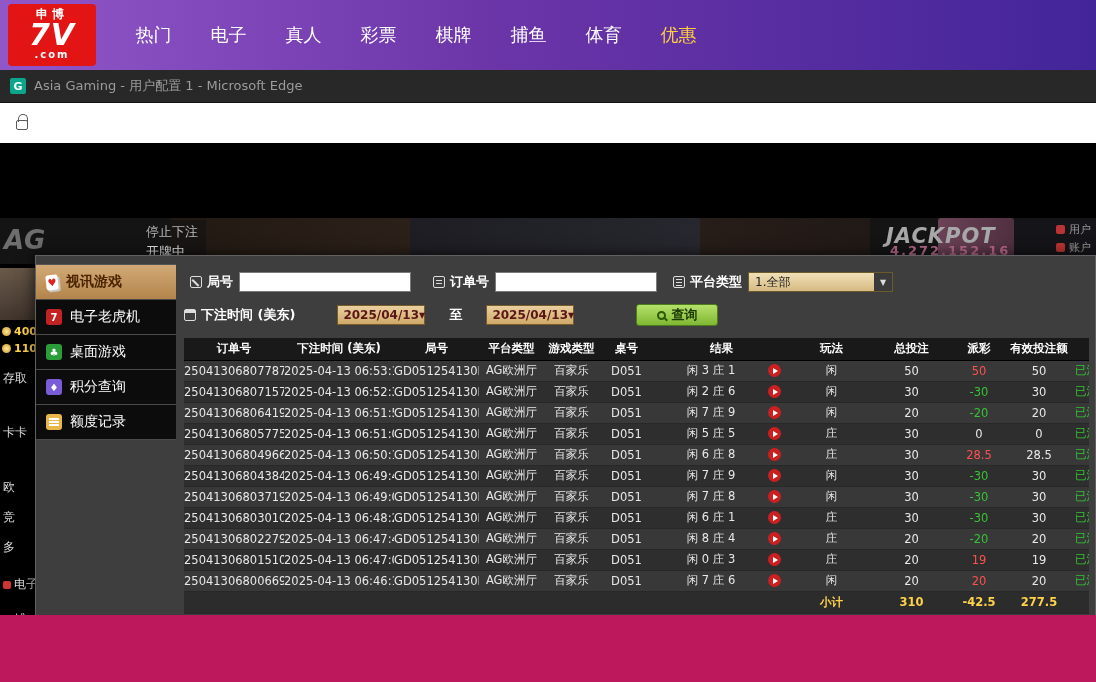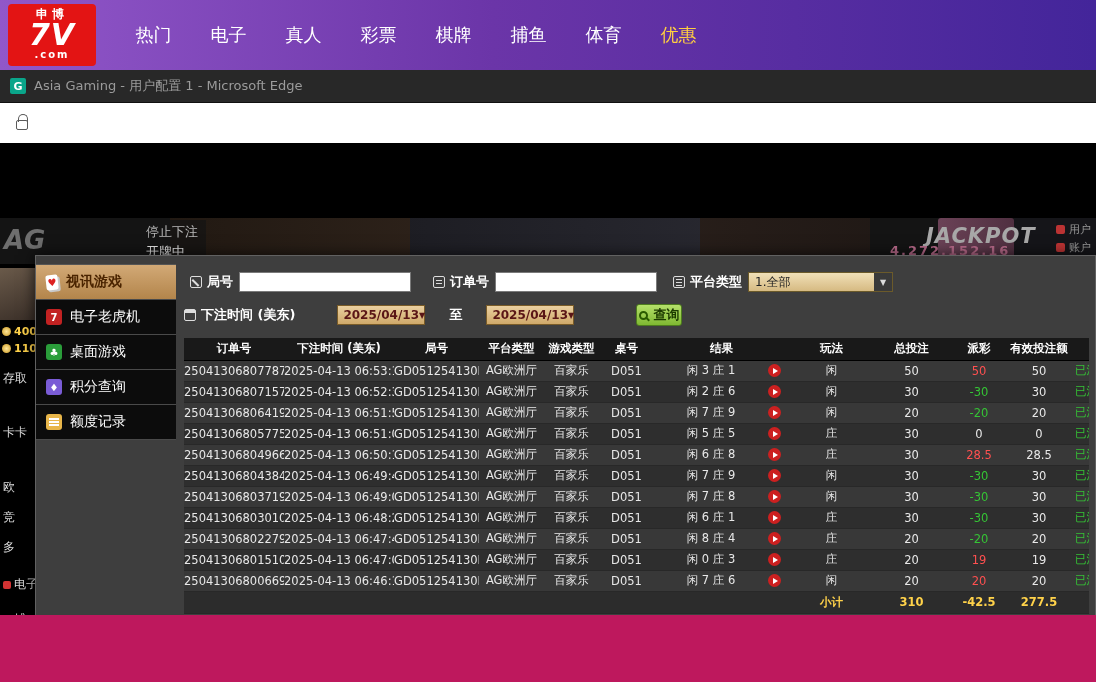--- a/index.html
+++ b/index.html
@@ -37,21 +37,21 @@
   .blob { position:absolute; top:0; height:46px; opacity:.85; }
   .b1 { left:170px; width:240px; background:linear-gradient(90deg,#241a12,#30231a); }
   .b2 { left:410px; width:290px; background:linear-gradient(90deg,#1f1f26,#2a2a33); }
   .b3 { left:700px; width:170px; background:linear-gradient(90deg,#2a1f1a,#231a16); }
   .b4 { left:938px; width:76px; background:linear-gradient(90deg,#7a4a62,#5a3448); border-radius:3px; }
   .b5 { left:1014px; width:82px; background:#15151a; }
   .ag-mark { position:absolute; left:4px; top:82px; color:#6e6e6e; font-size:26px; font-weight:bold; font-style:italic; }
   .stop-box { position:absolute; left:110px; top:77px; color:#b9b9b9; font-size:13px; line-height:20px;
     background:rgba(20,20,20,.7); padding:2px 8px;margin-left:28px; }
   .stop-box .dealing { color:#e3e3e3; }
-  .jackpot { position:absolute; left:926px; top:81px; color:#a8a8a8; font-size:21px; font-weight:bold;
+  .jackpot { position:absolute; left:886px; top:81px; color:#a8a8a8; font-size:21px; font-weight:bold;
     font-style:italic; letter-spacing:1px; }
   .jackpot-val { position:absolute; left:890px; top:100px; color:#b86a8a; font-size:13px; font-weight:bold;
     letter-spacing:2px; }
   .mini-acc { position:absolute; left:1056px; color:#999; font-size:11px; display:flex; align-items:center; gap:4px; }
   .mini-acc .dot { width:9px; height:9px; background:#b33; border-radius:2px; }
   .avatar { position:absolute; left:0; top:125px; width:35px; height:52px;
     background:linear-gradient(160deg,#6a5a4a,#3a2f28); }
   .bal { position:absolute; left:2px; color:#ffd24a; font-size:11px; font-weight:bold;
     display:flex; align-items:center; gap:3px; }
   .bal .coin { width:9px; height:9px; border-radius:50%; background:radial-gradient(#ffe79a,#c9961e); }
@@ -96,21 +96,21 @@
   .platform-select { width:145px; height:20px; background:linear-gradient(#f0e0b8,#d6ba82);
     border:1px solid #6b5a2a; color:#222; font-size:12px; display:flex; align-items:center;
     justify-content:space-between; padding-left:6px; cursor:pointer; }
   .platform-select .arrow-box { width:18px; height:18px; background:#3a3a3a; color:#ddd; font-size:8px;
     display:flex; align-items:center; justify-content:center; }
   .date-select { width:88px; height:20px; background:linear-gradient(#ead0a0,#cfa96a); border:1px solid #7a5c28;
     color:#5a1616; font-weight:bold; font-size:12px; display:flex; align-items:center;
     justify-content:space-between; padding:0 5px; cursor:pointer; }
   .date-select .dsarrow { font-size:8px; }
   .to-label { color:#fff; font-size:13px; font-weight:bold; }
-  .search-btn { height:22px; padding:0 2px; background:linear-gradient(#b5e06a,#7fb832);
+  .search-btn { height:22px; padding:0 20px; background:linear-gradient(#b5e06a,#7fb832);
     border:1px solid #4e7d1e; border-radius:3px; color:#1c3a00; font-weight:bold; font-size:13px;
     display:flex; align-items:center; gap:5px; cursor:pointer; }
   .mag { width:9px; height:9px; border:2px solid #2a5a00; border-radius:50%; position:relative; }
   .mag::after { content:""; position:absolute; width:5px; height:2px; background:#2a5a00;
     transform:rotate(45deg); right:-4px; bottom:-2px; }
 
   .table-wrap { margin-top:11px; width:905px; overflow:hidden; }
   table { border-collapse:collapse; table-layout:fixed; width:960px; }
   th { background:#191919; height:22px; color:#fff; font-size:11.5px; font-weight:bold;
     border-bottom:1px solid #000; white-space:nowrap; overflow:hidden; }

